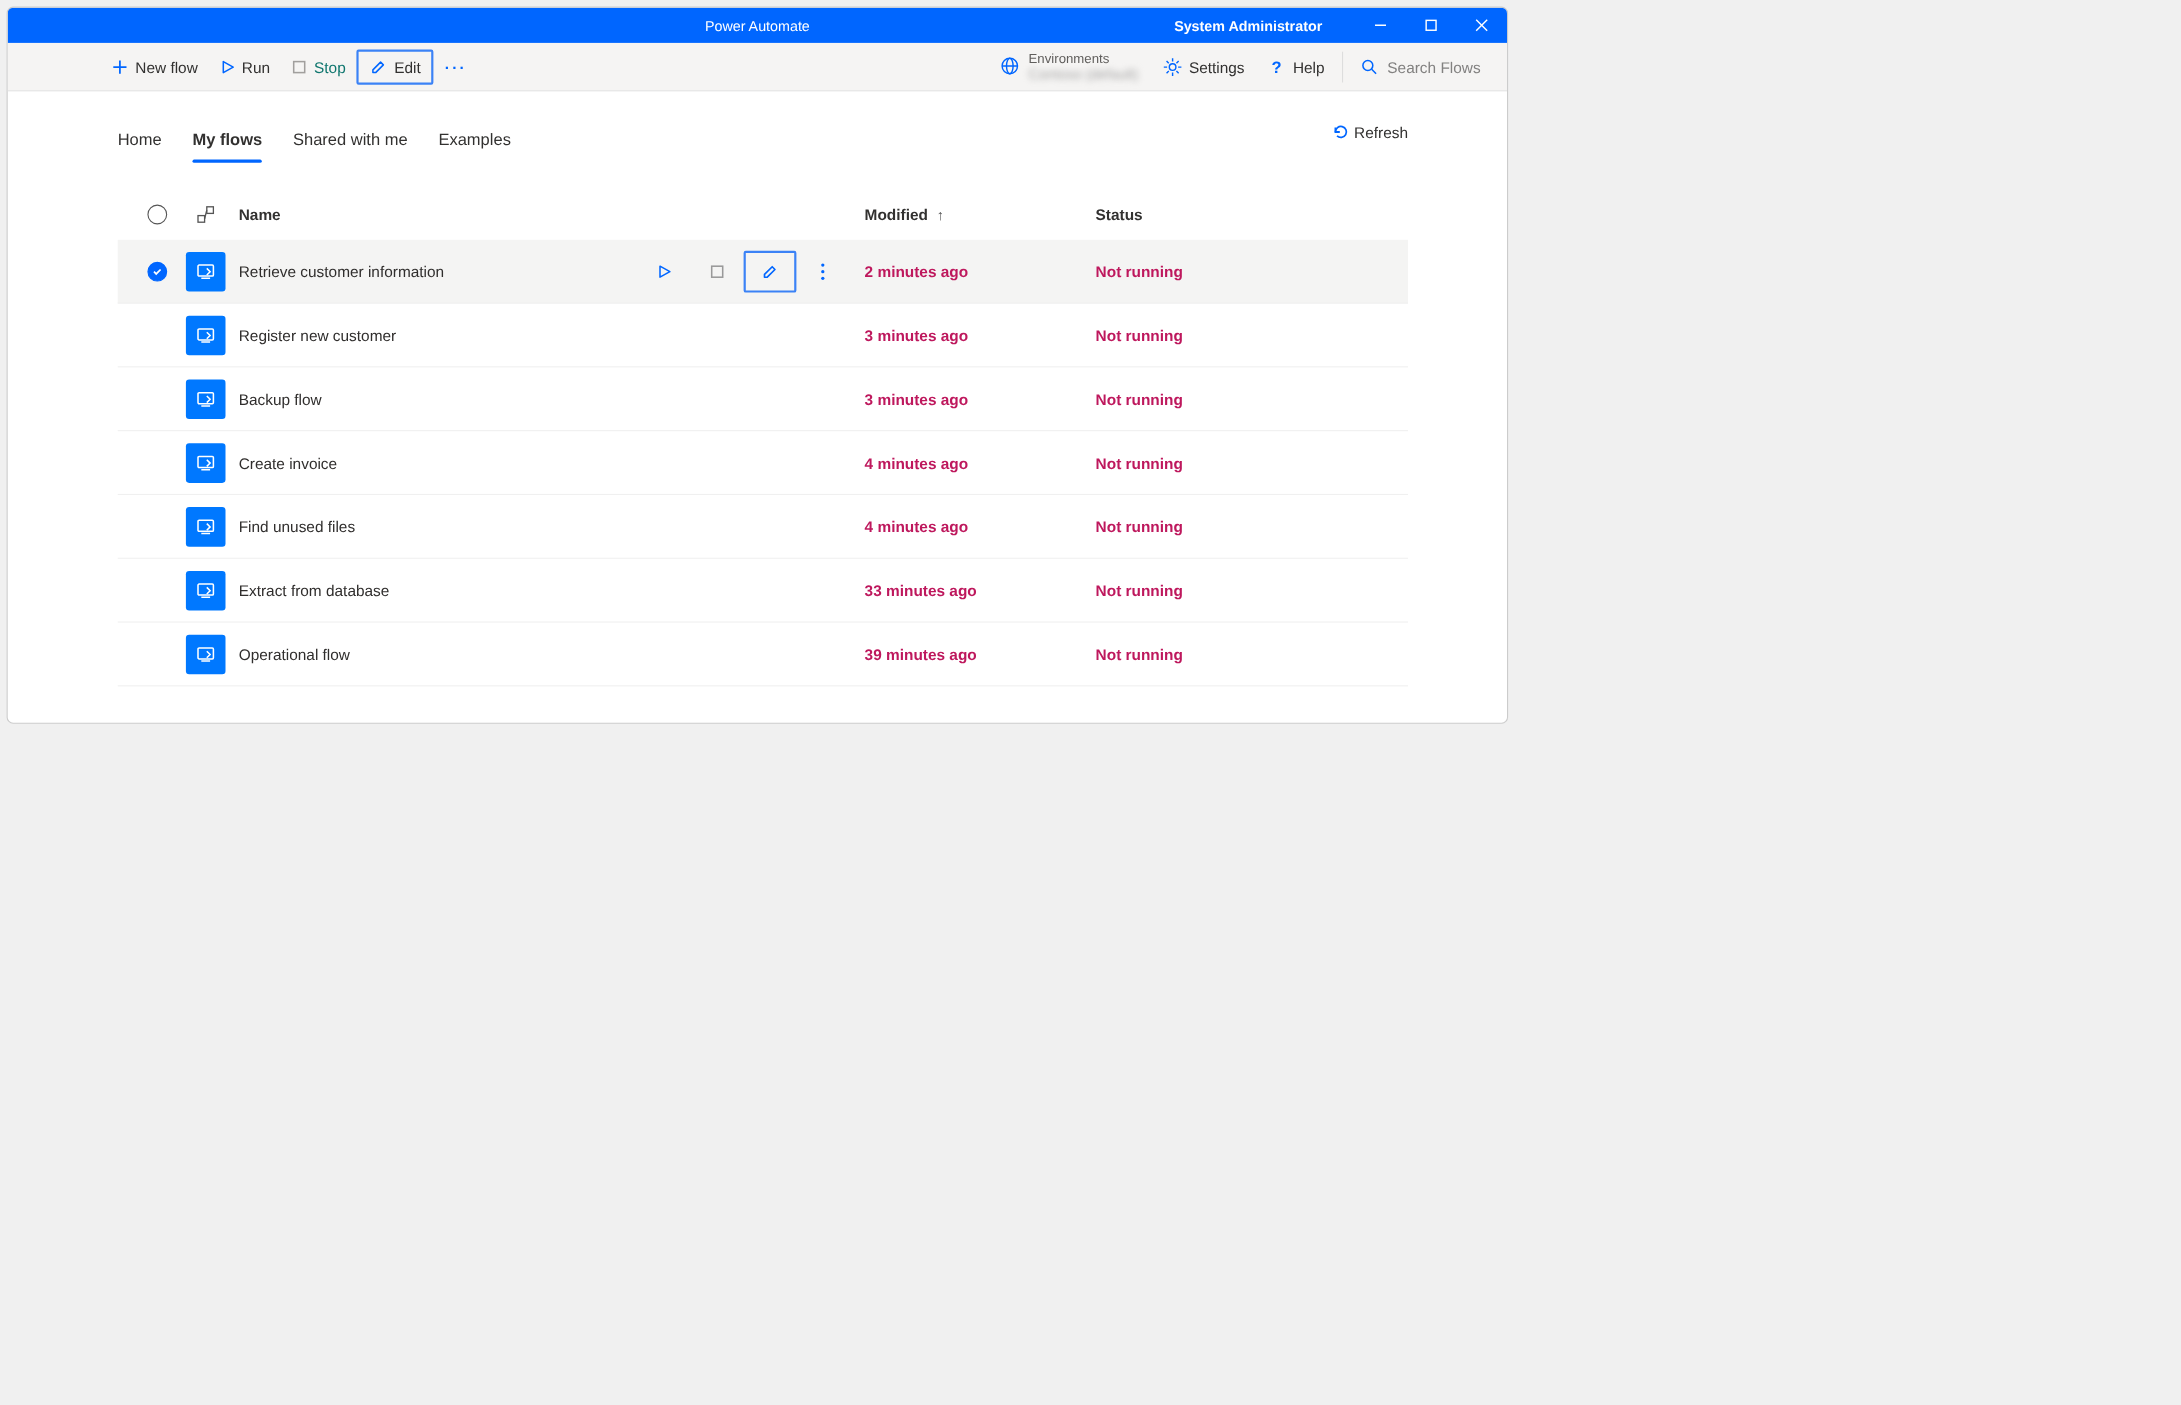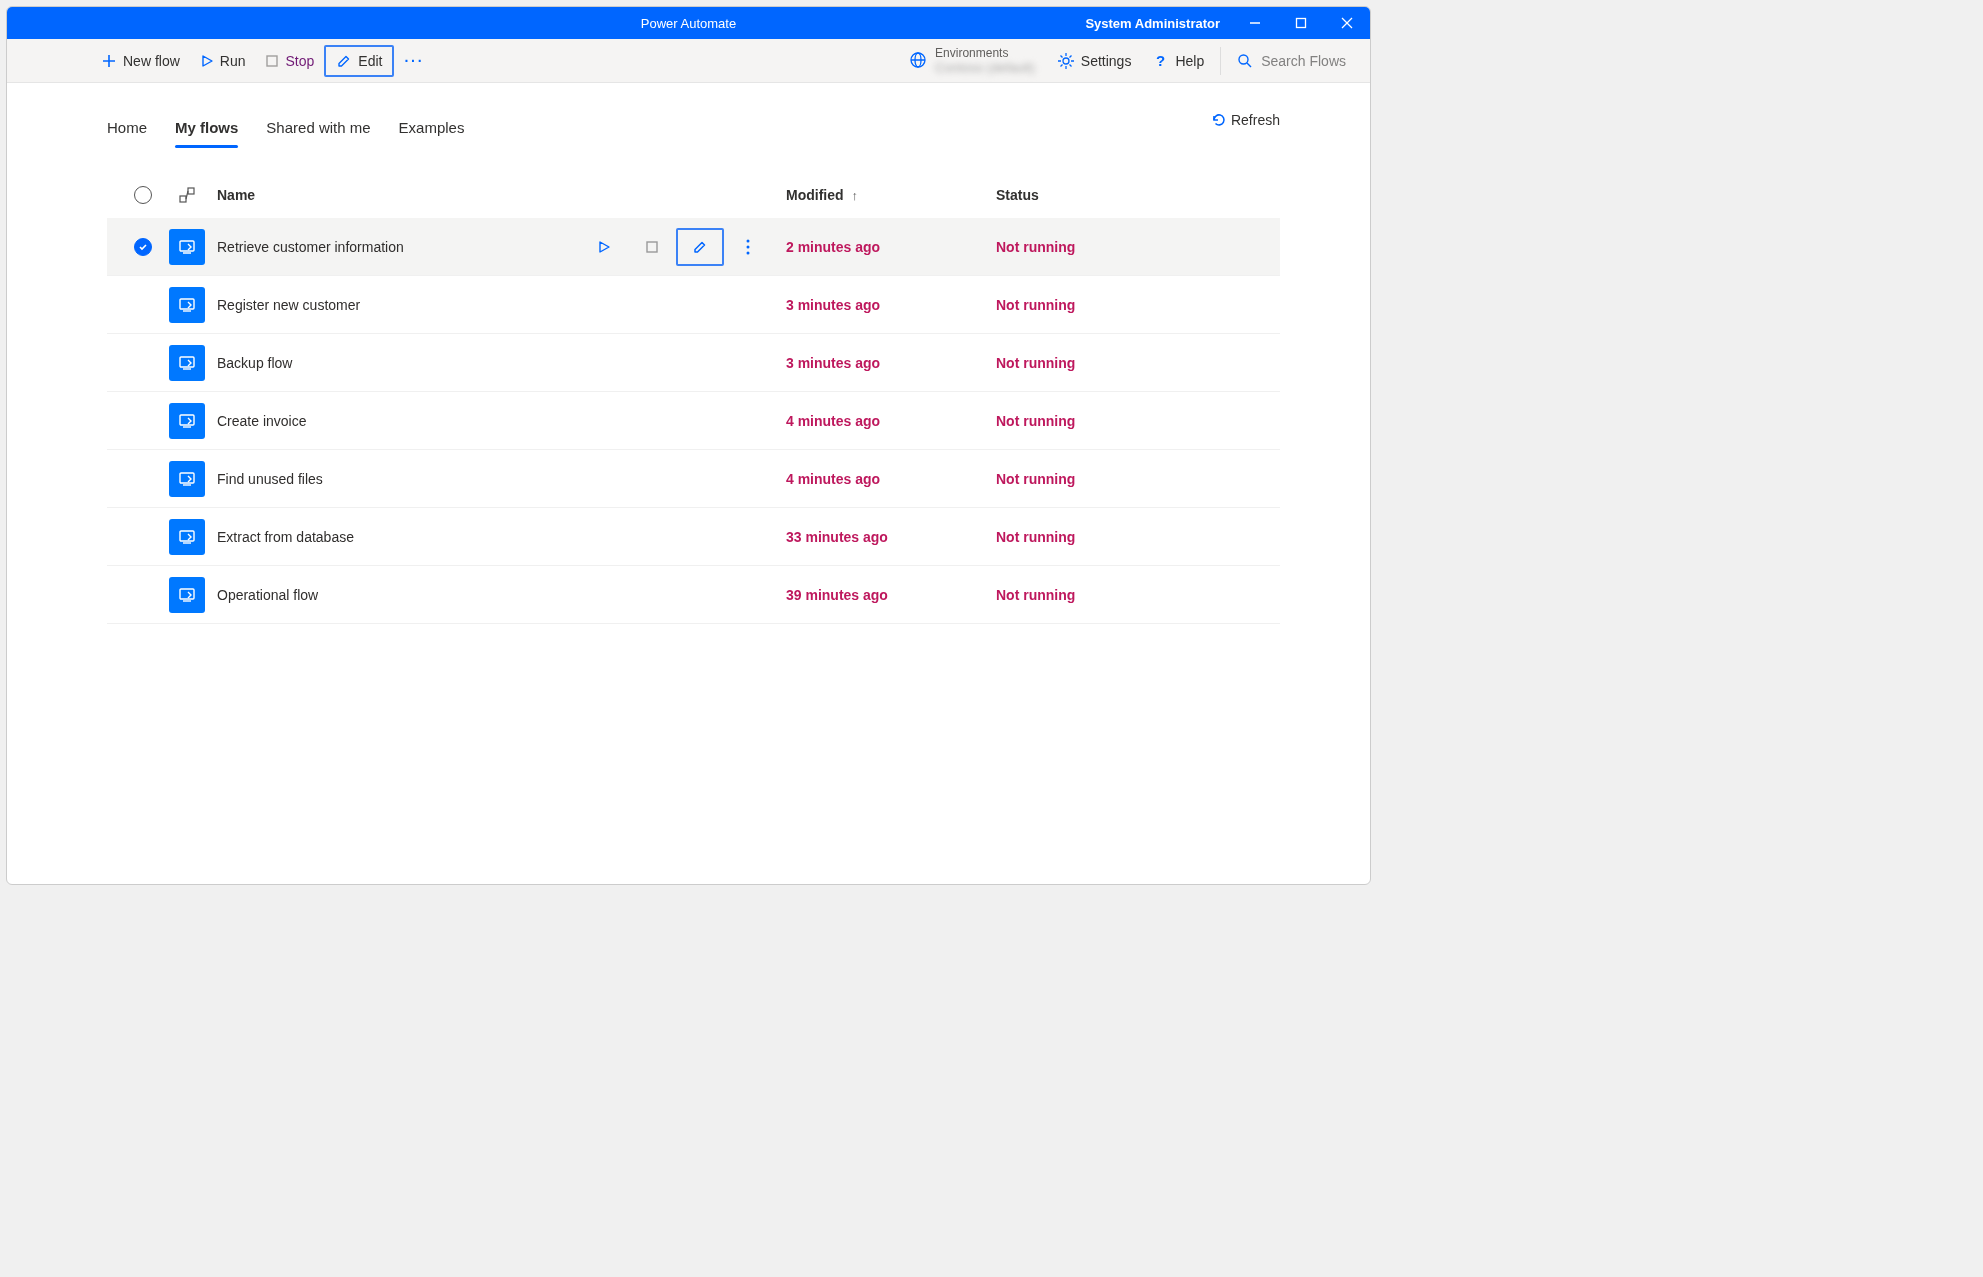--- a/index.html
+++ b/index.html
@@ -1,44 +1,44 @@
 <!DOCTYPE html>
 <html><head>
 <meta charset="utf-8">
 <style>
   * { box-sizing: border-box; margin: 0; padding: 0; font-family: 'Segoe UI', Tahoma, sans-serif; }
   body { background: #f0f0f0; padding: 6px; }
   .window {
-    width: 1365px; height: 879px; background: #fff; border: 1px solid #ccc;
+    width: 1365px; height: 652px; background: #fff; border: 1px solid #ccc;
     border-radius: 6px; overflow: hidden; position: relative;
   }
   
   .titlebar {
     height: 32px; background: #0066ff; color: #fff; display: flex;
     align-items: center; font-size: 13px; position: relative;
   }
   .titlebar .title { position: absolute; left: 50%; transform: translateX(-50%); }
-  .titlebar .user { position: absolute; right: 150px; font-weight: 600; }
+  .titlebar .user { position: absolute; right: 168px; font-weight: 600; }
   .titlebar .winbtns { position: absolute; right: 0; display: flex; }
   .titlebar .winbtn {
     width: 46px; height: 32px; display: flex; align-items: center; justify-content: center;
     cursor: pointer;
   }
   
   .toolbar {
     height: 44px; background: #f5f4f3; display: flex; align-items: center;
     padding: 0 14px; font-size: 14px; color: #323130; justify-content: space-between;
     border-bottom: 1px solid #e5e5e5;
   }
   .toolbar-left, .toolbar-right { display: flex; align-items: center; }
   .tbtn {
     display: flex; align-items: center; padding: 0 10px; height: 32px; cursor: pointer;
     gap: 6px; border-radius: 2px;
   }
-  .tbtn.disabled { color: #701a75; cursor: default; }
+  .tbtn.disabled { color: #0f766e; cursor: default; }
   .tbtn .ic { display: flex; align-items: center; justify-content: center; color: #0066ff; }
   .tbtn.disabled .ic { color: #a19f9d; }
   .highlight-red { border: 2px solid #3b82f6; border-radius: 2px; }
   .ellipsis-dots { color: #0066ff; letter-spacing: 2px; font-weight: 700; }
   .env-block { display: flex; align-items: center; gap: 8px; padding: 0 12px; cursor: pointer; justify-content: flex-end; }
   .env-block .env-text { font-size: 12px; line-height: 1.2; color: #605e5c; }
   .env-block .env-name { color: #a5a5a5; filter: blur(3px); font-size: 13px; }
   .vsep { width: 1px; height: 28px; background: #ddd; margin: 0 6px; }
   .search-box { display: flex; align-items: center; gap: 8px; color: #828180; padding: 0 10px; cursor: text; }
   

